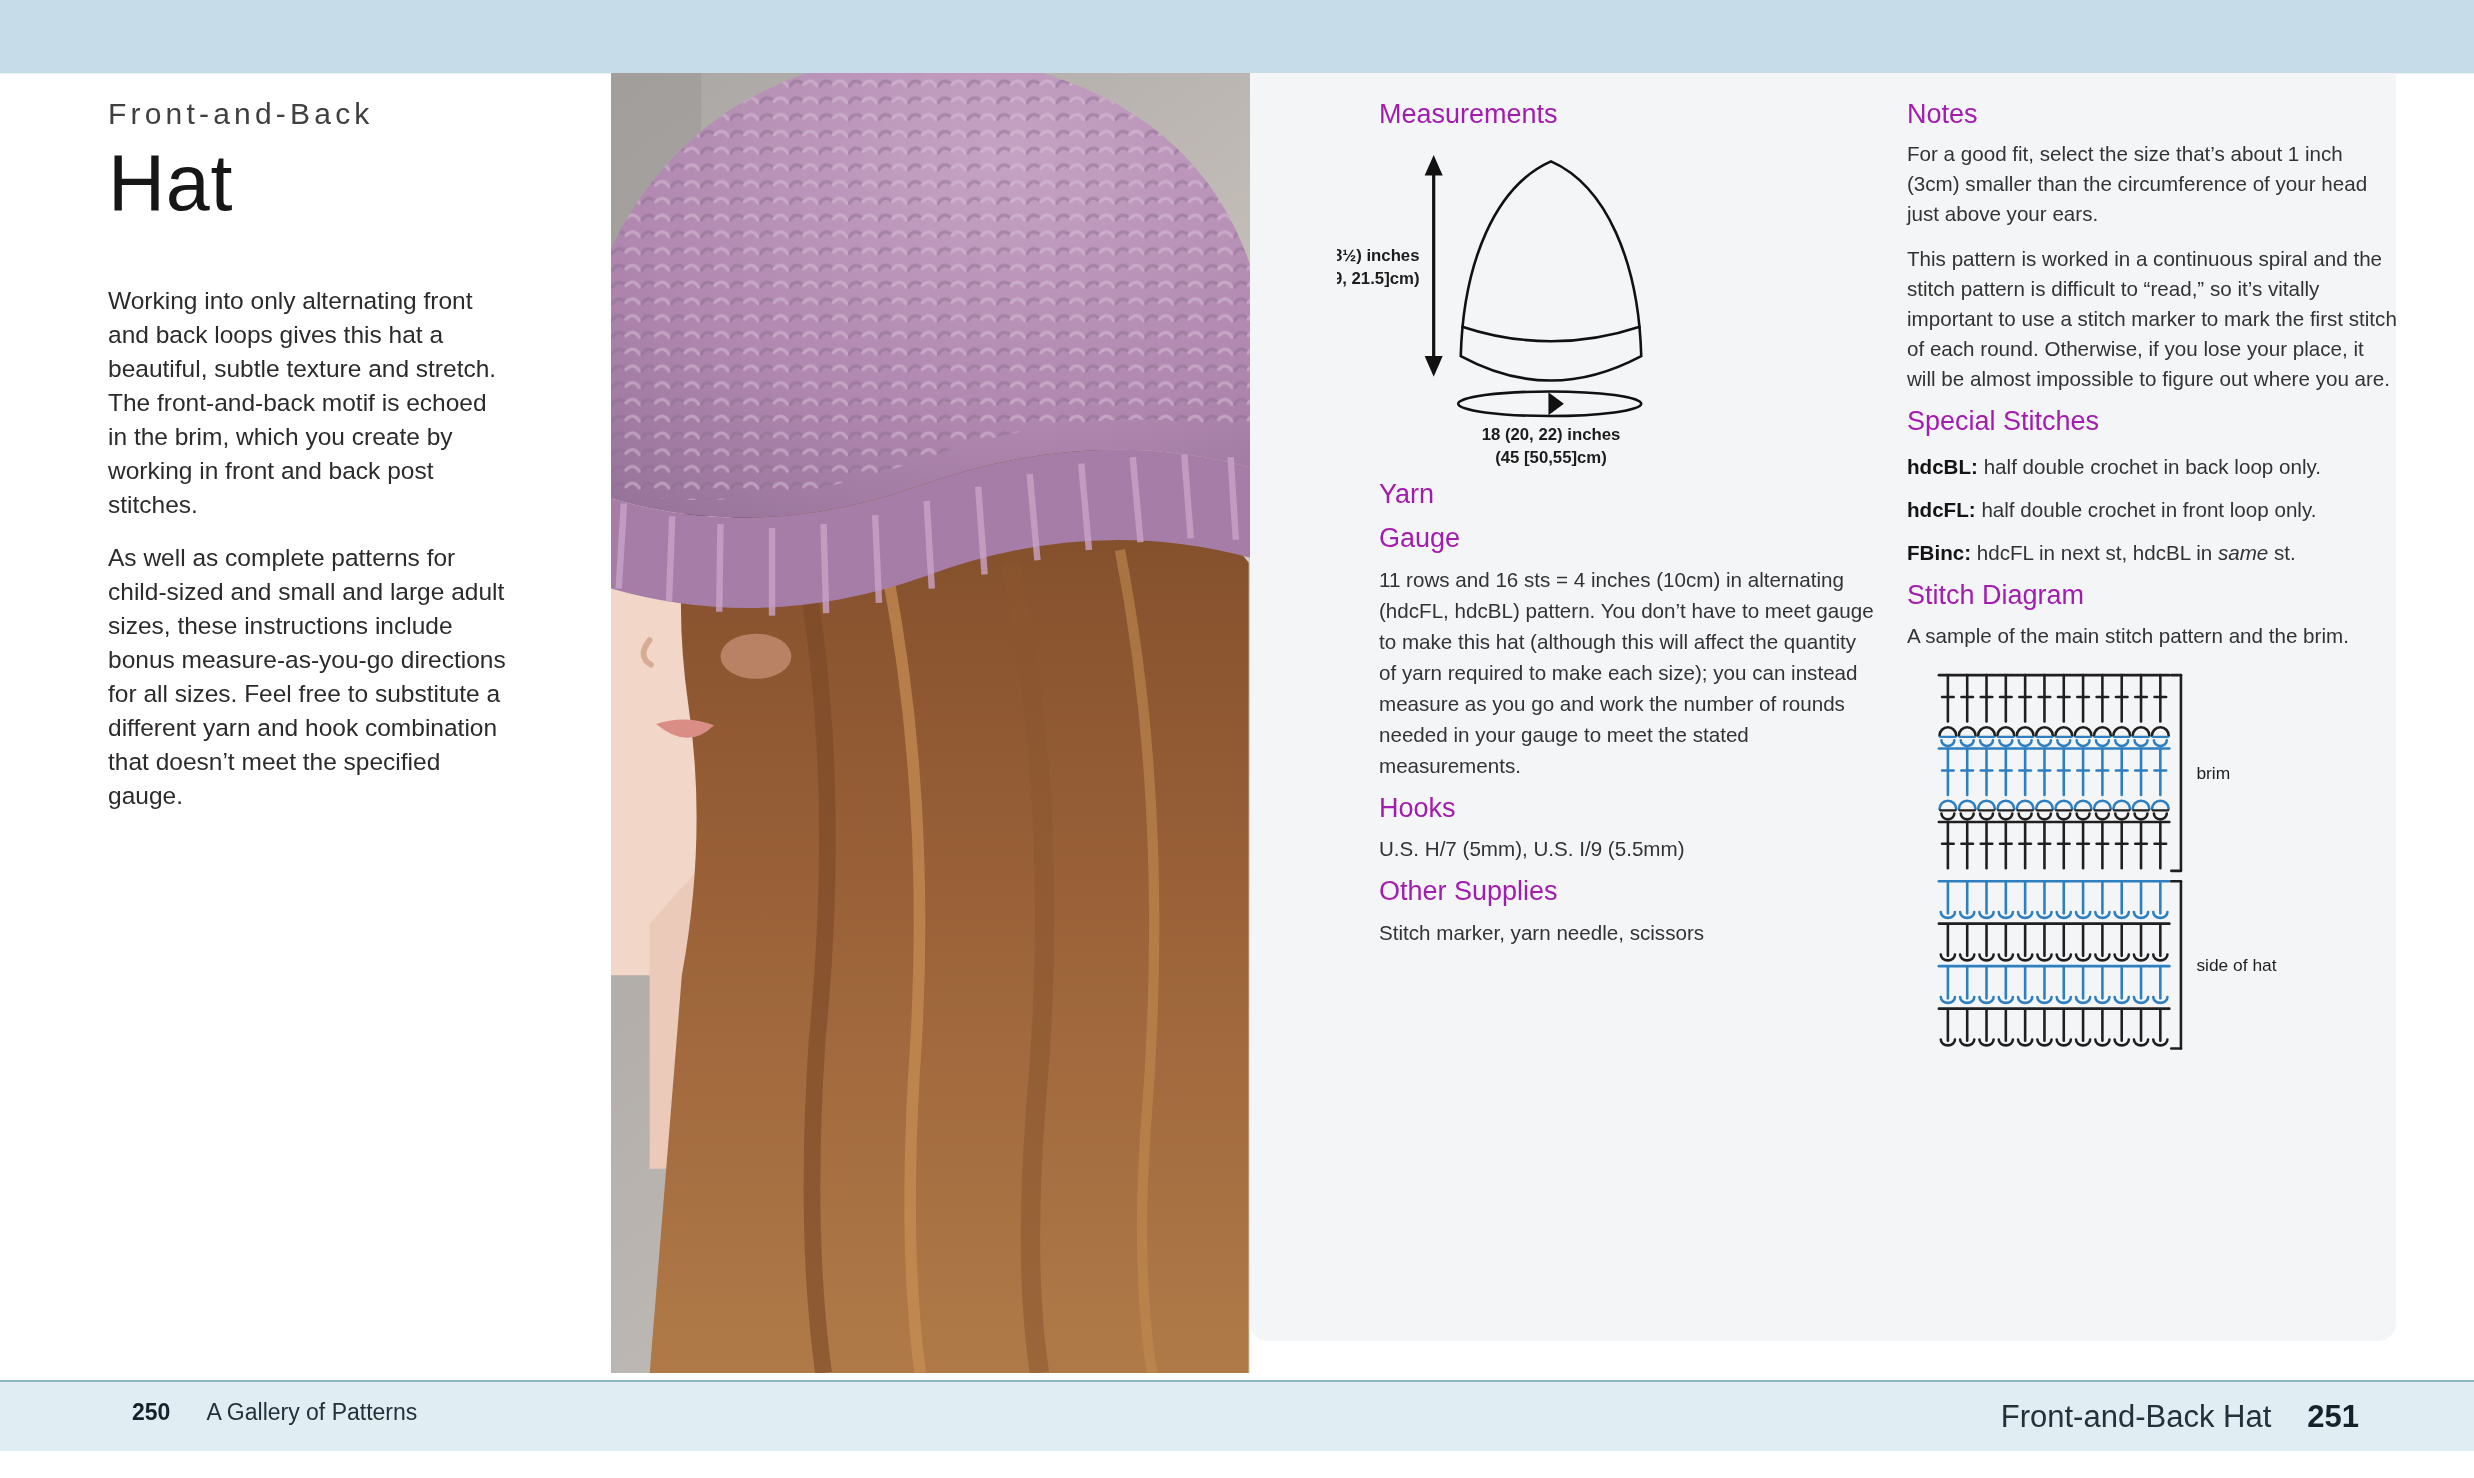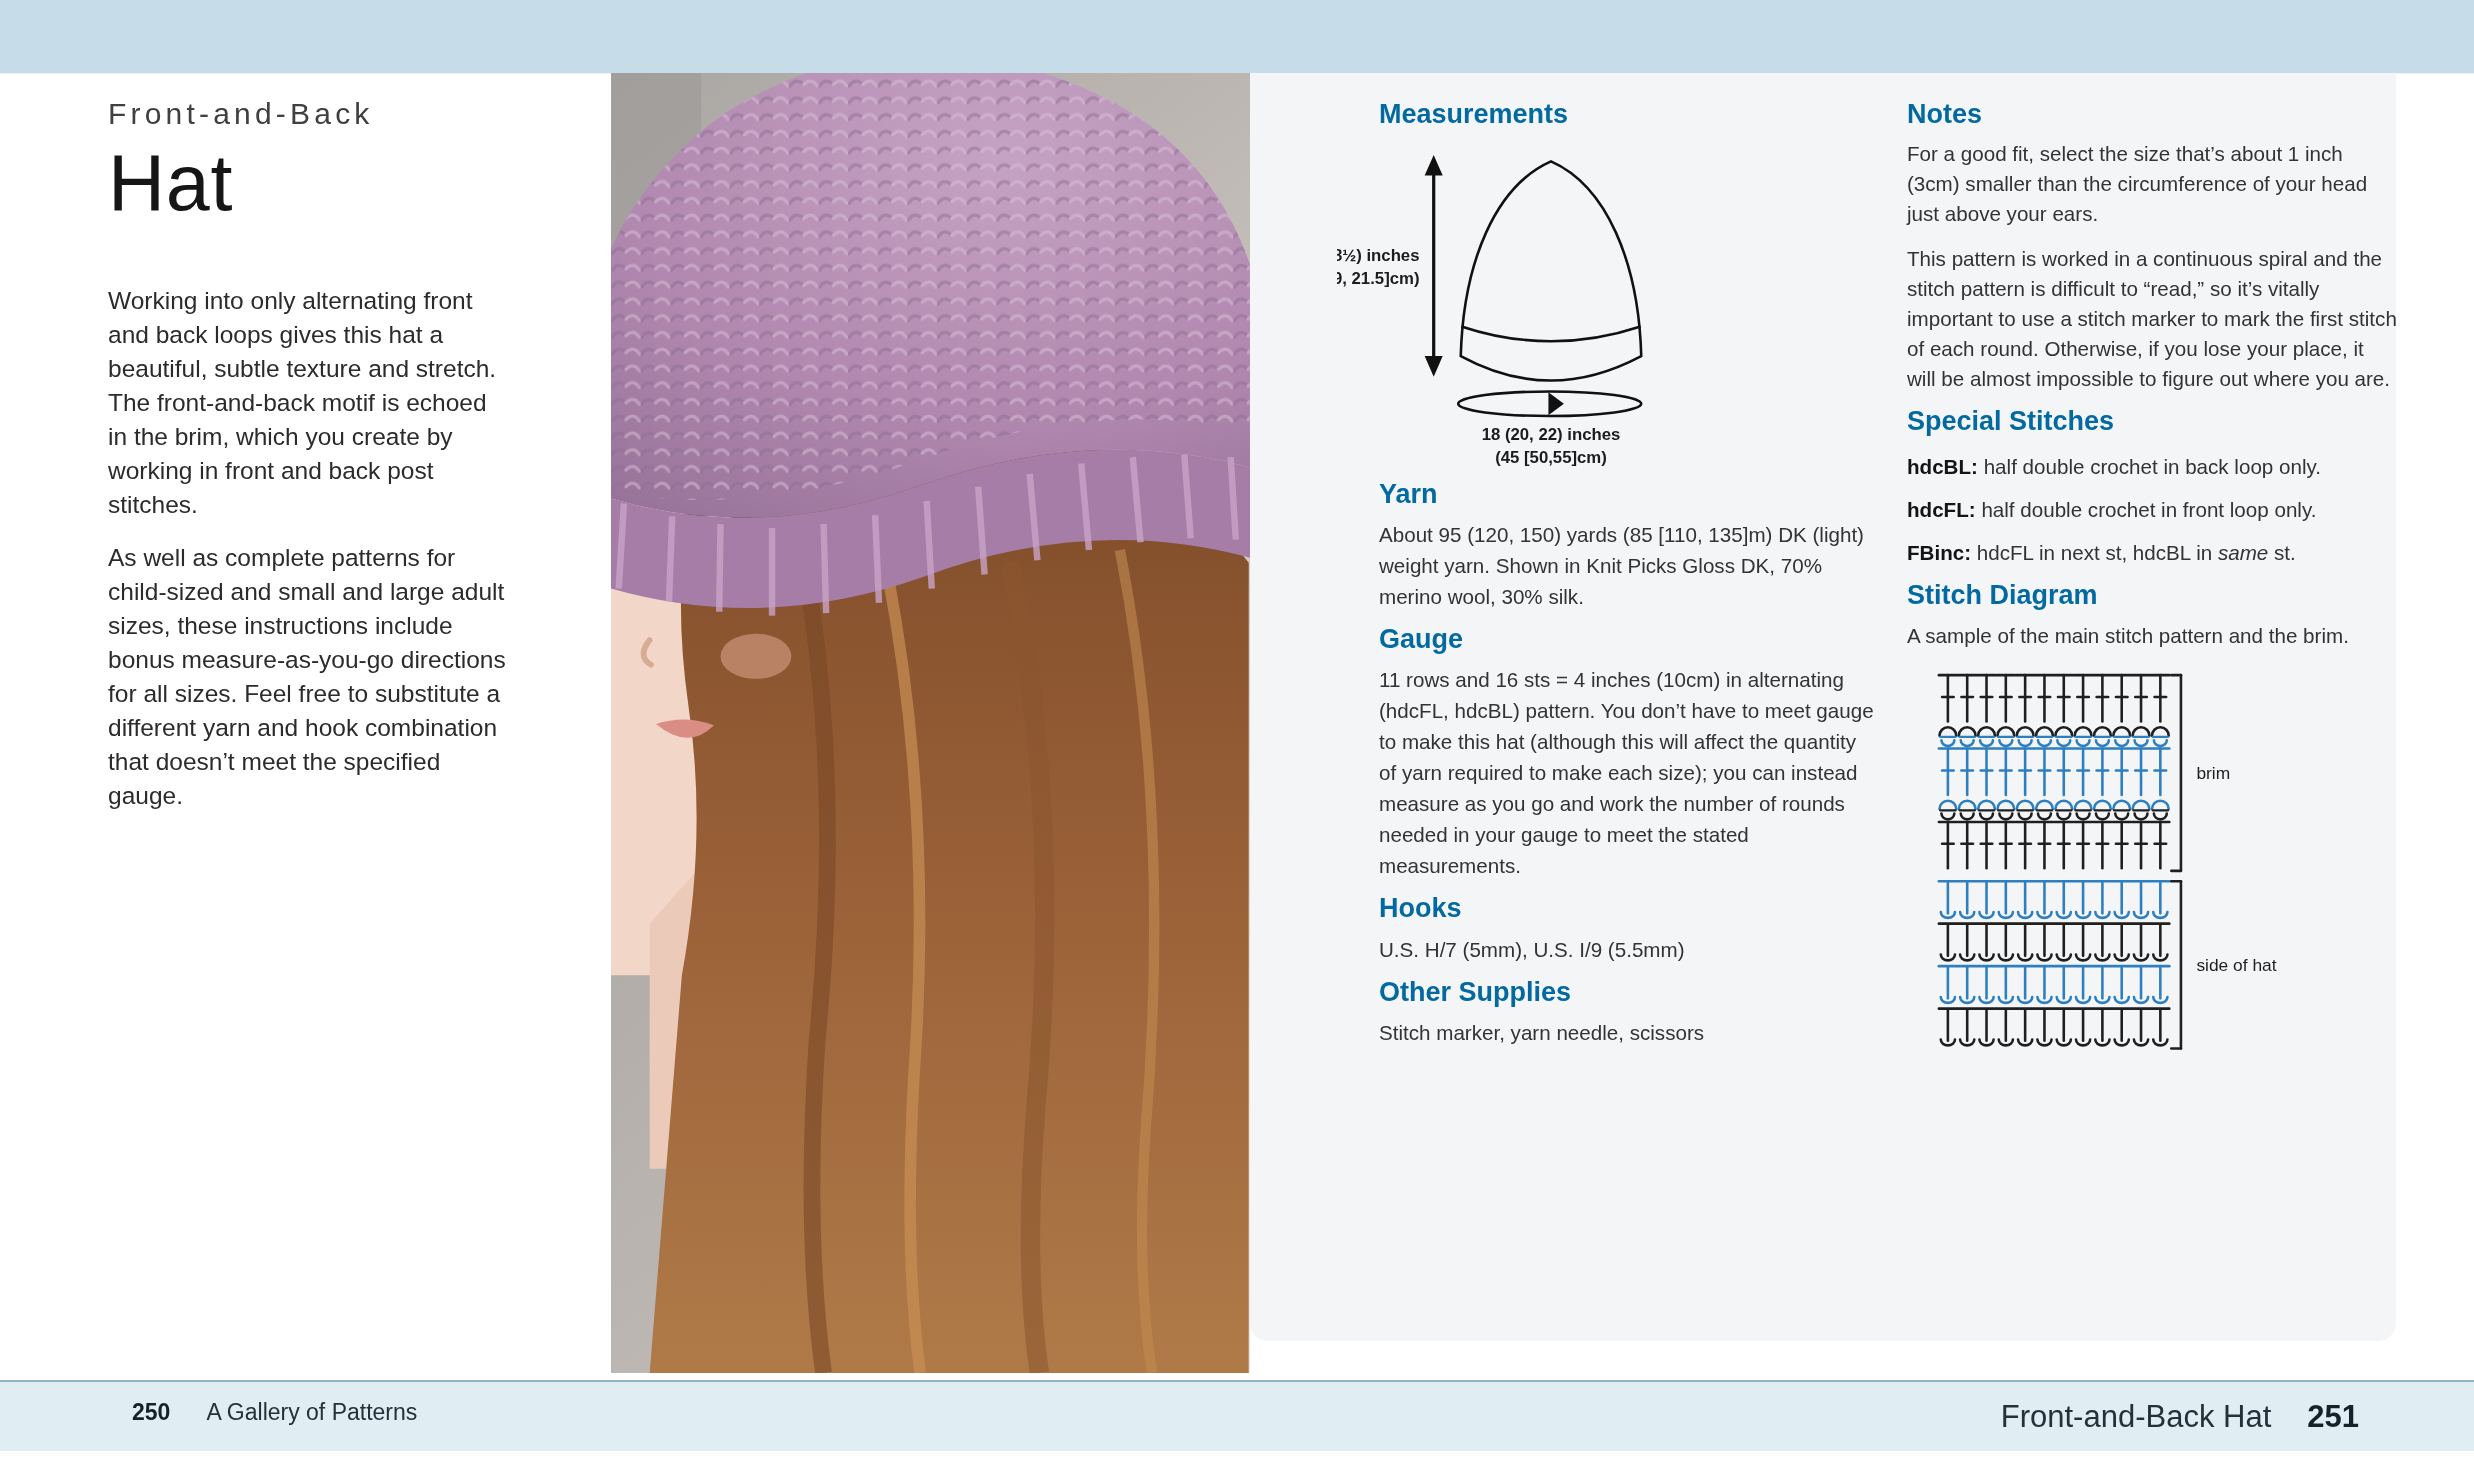--- a/index.html
+++ b/index.html
@@ -27,21 +27,21 @@
   
   .photo{position:absolute;left:611px;top:73px;width:639px;height:1300px;}
   
   .panel{
     position:absolute;left:1250px;top:73px;width:1146px;height:1268px;
     background:#f4f5f7;border-radius:0 0 18px 18px;
   }
   .col1{position:absolute;left:129px;top:0;width:496px;}
   .col2{position:absolute;left:657px;top:0;width:490px;}
   .sec-h{
-    font-size:27px;font-weight:700;color:#0369a1;margin:11px 0 0 0;line-height:1.25;
+    font-size:27px;font-weight:400;color:#a21caf;margin:11px 0 0 0;line-height:1.25;
   }
   .sec-h.first{margin-top:24.5px;}
   .sec-b{font-size:20.6px;line-height:31px;color:#333;margin:7.7px 0 0 0;}
   .col2 .sec-b{line-height:30px;}
   .hatdiag{margin:19.3px 0 6.4px -42px;display:block;}
   .ss-line{font-size:20.6px;line-height:30px;margin-top:13px;color:#333;}
   .ss-line b{color:#141414;}
   .stitch-wrap{margin:19.3px 0 0 29px;}
   svg text{font-family:"Liberation Sans","DejaVu Sans",sans-serif;}
   
@@ -159,21 +159,20 @@
       <path d="M 192 318 C 196 172 246 54 332 16 C 418 54 468 172 472 318 Q 400 356 332 356 Q 262 356 192 318 Z" fill="none" stroke="#111" stroke-width="4"></path>
       <path d="M 193 272 Q 332 318 471 272" fill="none" stroke="#111" stroke-width="4"></path>
 
       <ellipse cx="330" cy="392" rx="142" ry="19" fill="none" stroke="#111" stroke-width="4"></ellipse>
       <polygon points="328,374 328,410 352,392" fill="#111"></polygon>
       <text x="332" y="448" text-anchor="middle" font-size="26" font-weight="700" fill="#1c1c1c">18 (20, 22) inches</text>
       <text x="332" y="484" text-anchor="middle" font-size="26" font-weight="700" fill="#1c1c1c">(45 [50,55]cm)</text>
     </svg>
 
     <div class="sec-h">Yarn</div>
-    <p class="sec-b">About 95 (120, 150) yards (85 [110, 135]m) DK (light) weight yarn. Shown in Knit Picks Gloss DK, 70% merino wool, 30% silk.</p>
 
     <div class="sec-h">Gauge</div>
     <p class="sec-b">11 rows and 16 sts = 4 inches (10cm) in alternating (hdcFL, hdcBL) pattern. You don’t have to meet gauge to make this hat (although this will affect the quantity of yarn required to make each size); you can instead measure as you go and work the number of rounds needed in your gauge to meet the stated measurements.</p>
 
     <div class="sec-h">Hooks</div>
     <p class="sec-b">U.S. H/7 (5mm), U.S. I/9 (5.5mm)</p>
 
     <div class="sec-h">Other Supplies</div>
     <p class="sec-b">Stitch marker, yarn needle, scissors</p>
   </div>

